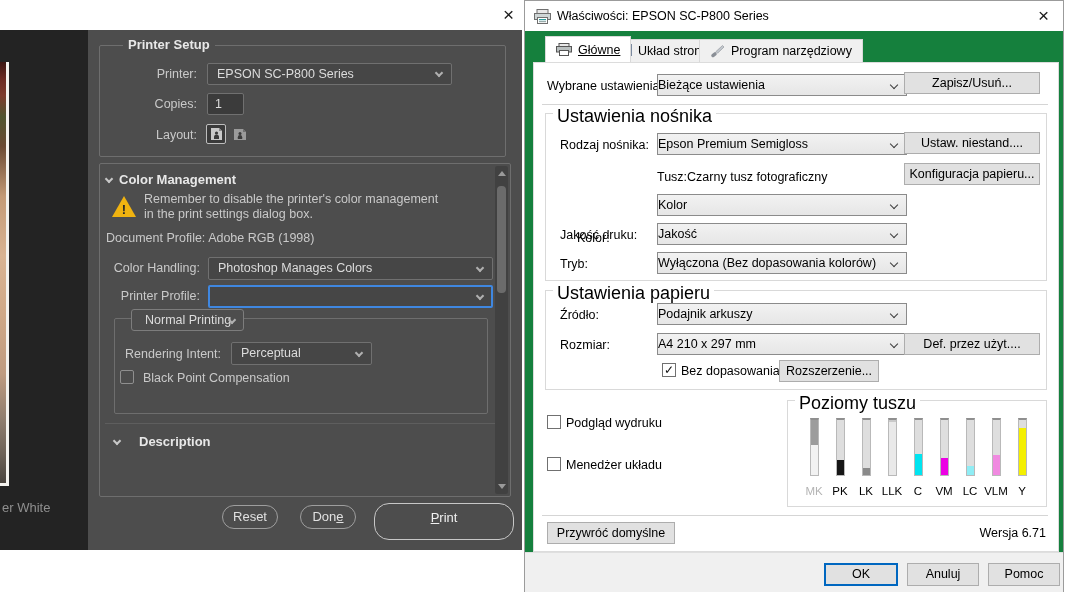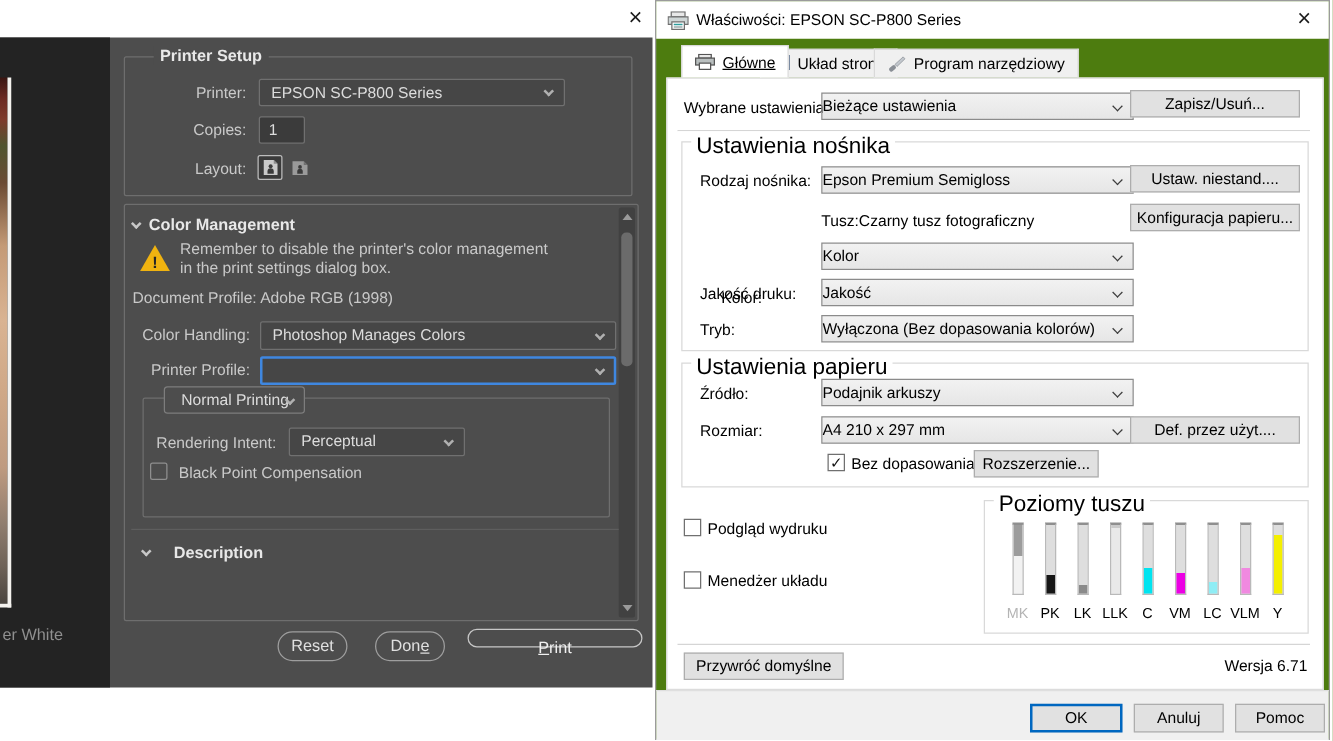--- a/index.html
+++ b/index.html
@@ -32,21 +32,21 @@
   .warn-tri::after { content:"!"; position:absolute; left:0; right:0; bottom:0px; text-align:center; color:#262626; font-weight:bold; font-size:13px; }
   .ps-scrollbar { position:absolute; right:2px; top:2px; bottom:2px; width:13px; background:#414141; border-radius:2px; }
   .ps-thumb { position:absolute; left:2px; width:9px; background:#6b6b6b; border-radius:4px; }
   .tri-up { position:absolute; left:3px; top:5px; width:0; height:0; border-left:4px solid transparent; border-right:4px solid transparent; border-bottom:5px solid #9a9a9a; }
   .tri-dn { position:absolute; left:3px; bottom:5px; width:0; height:0; border-left:4px solid transparent; border-right:4px solid transparent; border-top:5px solid #9a9a9a; }
   .sep { position:absolute; border-top:1px solid #5e5e5e; }
   .lay-btn { position:absolute; width:20px; height:20px; display:flex; align-items:center; justify-content:center; border-radius:2px; }
   .lay-btn.sel { background:#3a3a3a; border:1px solid #bdbdbd; }
 
   
-  #ep-window { position:absolute; left:524px; top:0; width:540px; height:592px; background:#4d7c0f; border:1px solid #9b9b9b; font-size:12px; color:#000; }
+  #ep-window { position:absolute; left:524px; top:0; width:540px; height:592px; background:#15803d; border:1px solid #9b9b9b; font-size:12px; color:#000; }
   .ep-titlebar { position:absolute; left:0; top:0; width:100%; height:30px; background:#fff; }
   .ep-title { position:absolute; left:32px; top:8px; font-size:12.5px; color:#000; white-space:nowrap; }
   .ep-close { position:absolute; right:14px; top:3px; font-size:19px; color:#1a1a1a; line-height:24px; }
   .tab { position:absolute; display:flex; align-items:center; gap:6px; padding:0 10px; border:1px solid #d9d9d9; border-bottom:none; font-size:12.5px; white-space:nowrap; }
   .tab.active { background:#fff; height:26px; top:35px; z-index:2; }
   .tab.inactive { background:#f0f0f0; height:23px; top:38px; }
   .ep-page { position:absolute; left:8px; top:61px; width:526px; height:490px; background:#fff; border:1px solid #dcdcdc; }
   .ep-label { position:absolute; font-size:12.5px; color:#000; white-space:nowrap; }
   .wcombo { position:absolute; height:22px; background:linear-gradient(180deg,#f2f2f2,#e6e6e6); border:1px solid #8b8b8b; font-size:12.5px; line-height:20px; padding:0 22px 0 0; white-space:nowrap; overflow:hidden; }
   .wbtn { position:absolute; height:22px; background:#e1e1e1; border:1px solid #adadad; font-size:12.5px; text-align:center; line-height:20px; cursor:default; white-space:nowrap; }
@@ -150,21 +150,21 @@
       <div>
         <span class="chev" style="left:14px; top:274px; border-color:#c8c8c8;"></span>
         <div class="ps-text" style="left:39px; top:270px; font-weight:bold; color:#e8e8e8; font-size:13px;">Description</div>
       </div>
     </div>
 
     <div class="ps-pill" style="left:222px; top:475px; width:56px; height:24px; line-height:22px;">Reset</div>
     <div class="ps-pill" style="left:300px; top:475px; width:56px; height:24px; line-height:22px;">
       <span>Don</span><span style="text-decoration:underline;">e</span>
     </div>
-    <div class="ps-pill" style="left:374px; top:473px; width:140px; height:15px; line-height:27px; border-radius:15px; border-color:#c7c7c7; color:#f0f0f0;">
+    <div class="ps-pill" style="left:374px; top:473px; width:140px; height:37px; line-height:27px; border-radius:15px; border-color:#c7c7c7; color:#f0f0f0;">
       <span style="text-decoration:underline;">P</span><span>rint</span>
     </div>
   </div>
 </div>
 
 <div id="ep-window">
   <div class="ep-titlebar">
     <span class="abs" style="left:9px; top:8px;">
       <svg width="17" height="15" viewBox="0 0 17 15">
         <rect x="3" y="0.5" width="11" height="4" fill="#e8e8e8" stroke="#6f6f6f" stroke-width="1"></rect>

